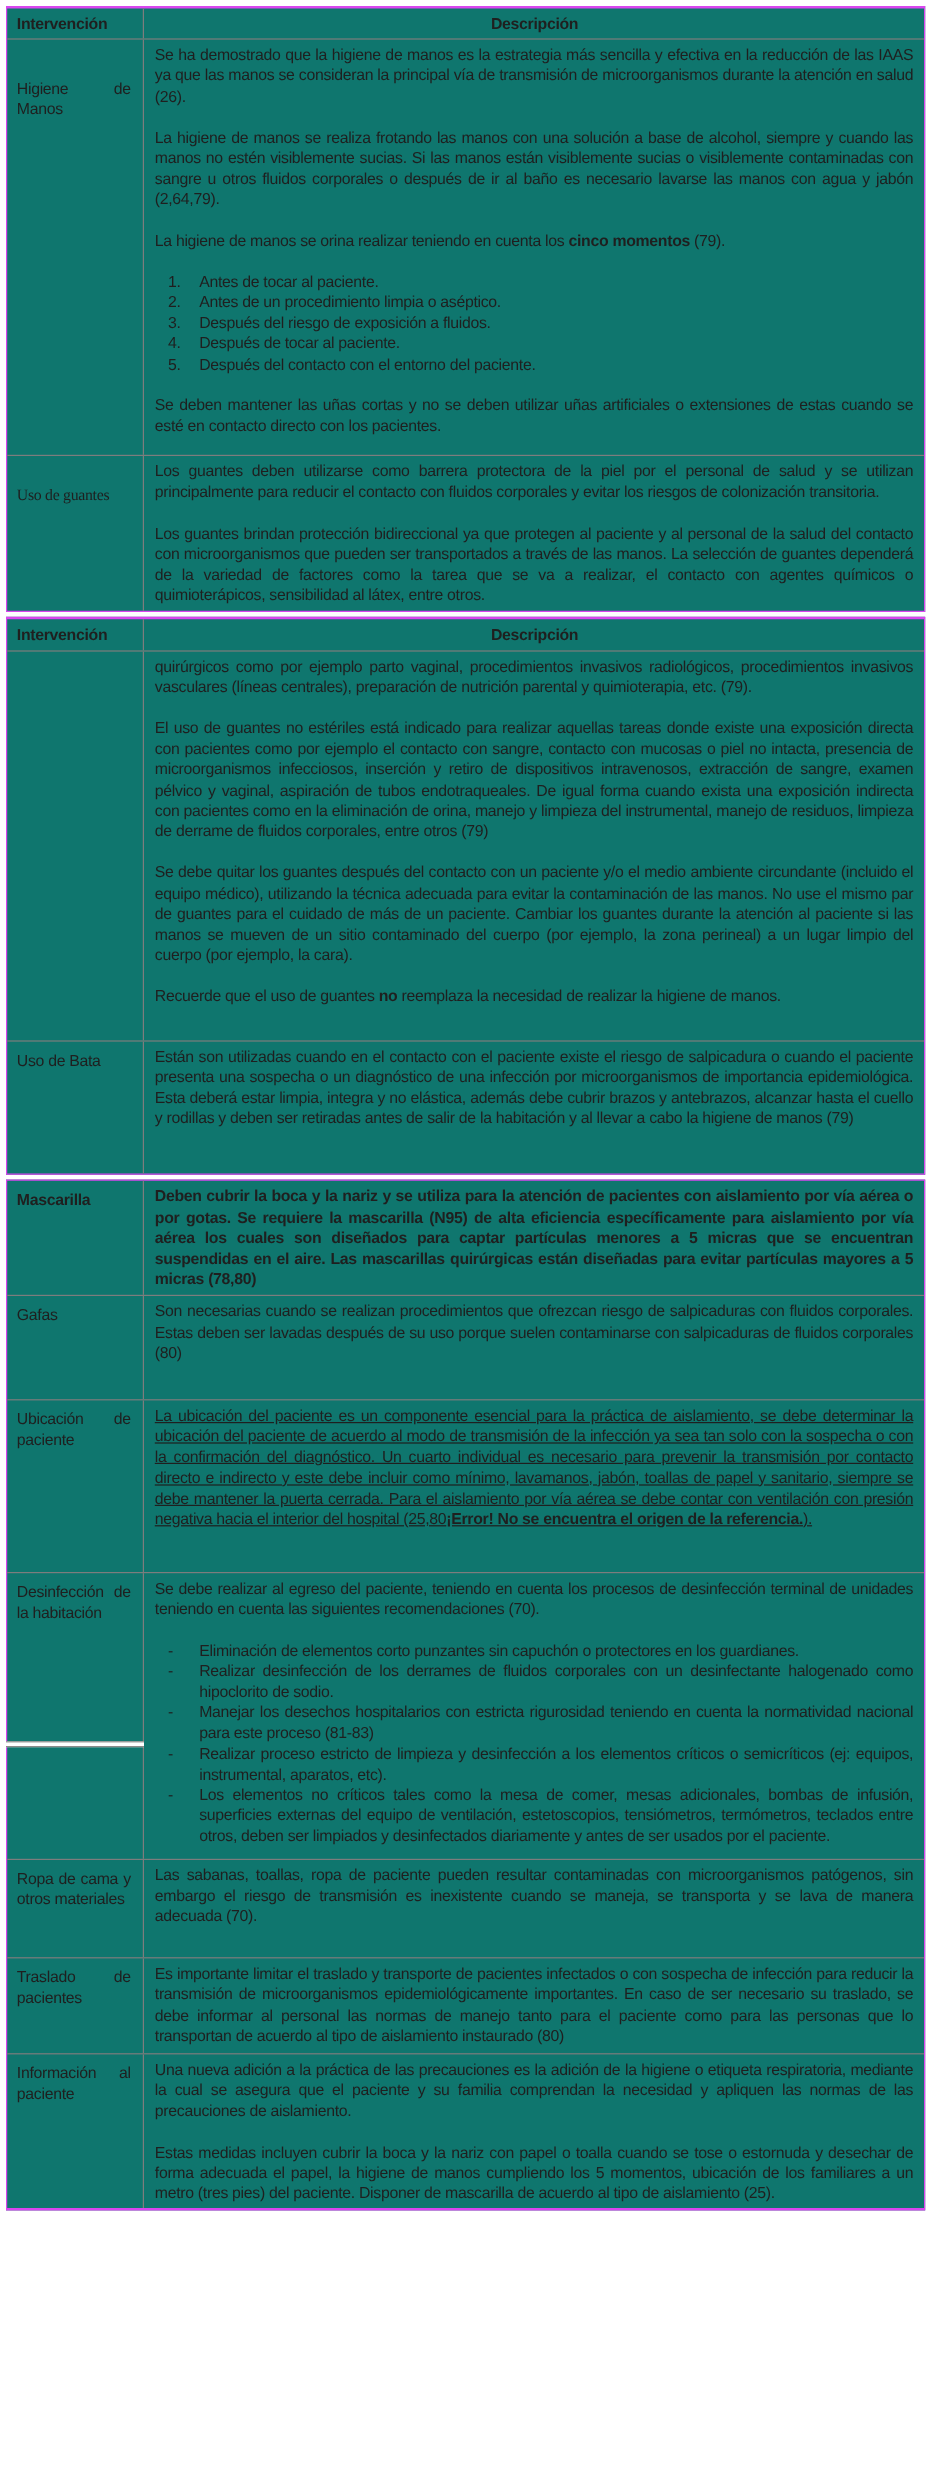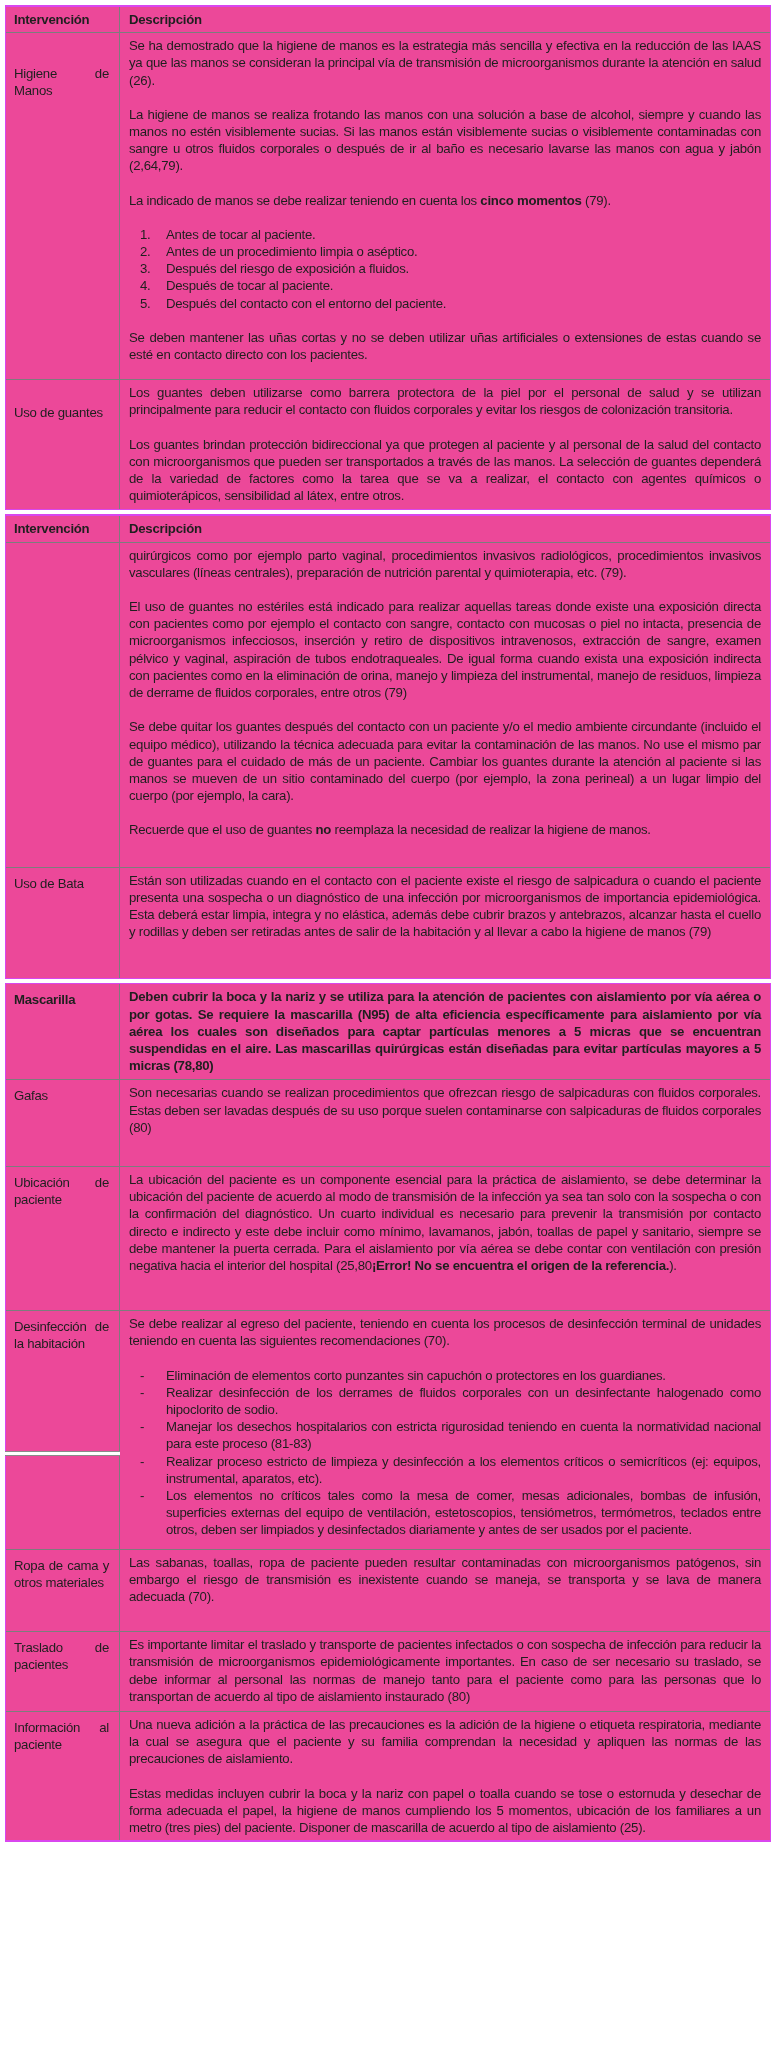--- a/index.html
+++ b/index.html
@@ -1,44 +1,44 @@
 <!DOCTYPE html>
 <html><head>
 <meta charset="utf-8">
 <style>
   html,body{margin:0;padding:0;background:#ffffff;}
   body{width:776px;font-family:"Liberation Sans","DejaVu Sans",sans-serif;color:#1f1f1f;}
   .page{width:776px;min-height:2063px;box-sizing:border-box;padding:5px 5px 10px 5px;background:#fff;}
-  .segment{border:1px solid #d946ef;margin-bottom:4px;background:#ec4899;}
+  .segment{border:1px solid #d946ef;margin-bottom:4px;background:#0f766e;}
   .segment:nth-child(1),.segment:nth-child(2){border-top-width:2px;}
   .segment:nth-child(3){border-bottom-width:2px;}
   .row{display:grid;grid-template-columns:114px 1fr;border-top:1px solid #7d7d7d;}
   .row:first-child{border-top:none;font-weight:bold;}
   .label-cell{border-right:1px solid #7d7d7d;padding:7px 10px 6px 8px;text-align:justify;
     font-size:13.2px;line-height:17.2px;letter-spacing:-0.25px;}
   .desc-cell{padding:4px 9px 16px 9px;text-align:justify;font-size:13.2px;line-height:17.2px;letter-spacing:-0.25px;}
   .row.header{font-weight:bold;}
   .row.header .label-cell{padding:4px 8px 4px 8px;text-align:left;}
-  .row.header .desc-cell{padding:4px 8px 4px 9px;text-align:left;}
+  .row.header .desc-cell{padding:4px 8px 4px 9px;text-align:center;}
   .para{margin:0 0 17px 0;}
   .desc-cell > :last-child{margin-bottom:0;}
   .list{margin:0 0 17px 0;}
   .li{display:flex;margin:0 0 0 11px;}
   .li .marker{flex:0 0 26px;}
   .li .txt{flex:1;text-align:justify;}
   .bold{font-weight:bold;}
   
   .segment:nth-child(1) .row:nth-child(2) .label-cell{padding-top:32px;}
-  .segment:nth-child(1) .row:nth-child(3) .label-cell{padding-top:24px;}
+  .segment:nth-child(1) .row:nth-child(3) .label-cell{padding-top:24px;font-family:Liberation Serif, serif;}
   .segment:nth-child(1) .row:nth-child(3) .desc-cell{padding-bottom:5px;}
   .segment:nth-child(2) .row:nth-child(2) .desc-cell{padding-bottom:28px;}
   .segment:nth-child(2) .row:nth-child(3) .desc-cell{padding-bottom:38px;}
   .segment:nth-child(3) .row:nth-child(1) .desc-cell{padding-bottom:5px;}
   .segment:nth-child(3) .row:nth-child(2) .desc-cell{padding-bottom:30px;}
-  .segment:nth-child(3) .row:nth-child(3) .desc-cell{padding-bottom:36px;}
+  .segment:nth-child(3) .row:nth-child(3) .desc-cell{padding-bottom:36px;text-decoration:underline;}
   .segment:nth-child(3) .row:nth-child(4) .desc-cell{padding-bottom:10px;}
   .segment:nth-child(3) .row:nth-child(5) .desc-cell{padding-bottom:26px;}
   .segment:nth-child(3) .row:nth-child(6) .desc-cell{padding-bottom:6px;}
   .segment:nth-child(3) .row:nth-child(7) .desc-cell{padding-bottom:4px;}
   
   .segment:nth-child(3) .row:nth-child(4) .label-cell{position:relative;}
   .segment:nth-child(3) .row:nth-child(4) .label-cell::after{
     content:"";position:absolute;left:-1px;right:-1px;top:140px;height:3px;background:#fff;
     border-top:1px solid #8a8a8a;border-bottom:1px solid #8a8a8a;}
 </style>
@@ -50,21 +50,21 @@
       <div class="segment">
         <div class="row header">
           <div class="label-cell">Intervención</div>
           <div class="desc-cell">Descripción</div>
         </div>
         <div class="row">
           <div class="label-cell">Higiene de Manos</div>
           <div class="desc-cell">
             <div class="para"><span>Se ha demostrado que la higiene de manos es la estrategia más sencilla y efectiva en la reducción de las IAAS ya que las manos se consideran la principal vía de transmisión de microorganismos durante la atención en salud (26).</span></div>
             <div class="para"><span>La higiene de manos se realiza frotando las manos con una solución a base de alcohol, siempre y cuando las manos no estén visiblemente sucias. Si las manos están visiblemente sucias o visiblemente contaminadas con sangre u otros fluidos corporales o después de ir al baño es necesario lavarse las manos con agua y jabón (2,64,79).</span></div>
-            <div class="para"><span>La indicado de manos se debe realizar teniendo en cuenta los </span><span class="bold">cinco momentos</span><span> (79).</span></div>
+            <div class="para"><span>La higiene de manos se orina realizar teniendo en cuenta los </span><span class="bold">cinco momentos</span><span> (79).</span></div>
             <div class="list">
               <div class="li">
                 <div class="marker">1.</div>
                 <div class="txt">Antes de tocar al paciente.</div>
               </div>
               <div class="li">
                 <div class="marker">2.</div>
                 <div class="txt">Antes de un procedimiento limpia o aséptico.</div>
               </div>
               <div class="li">

